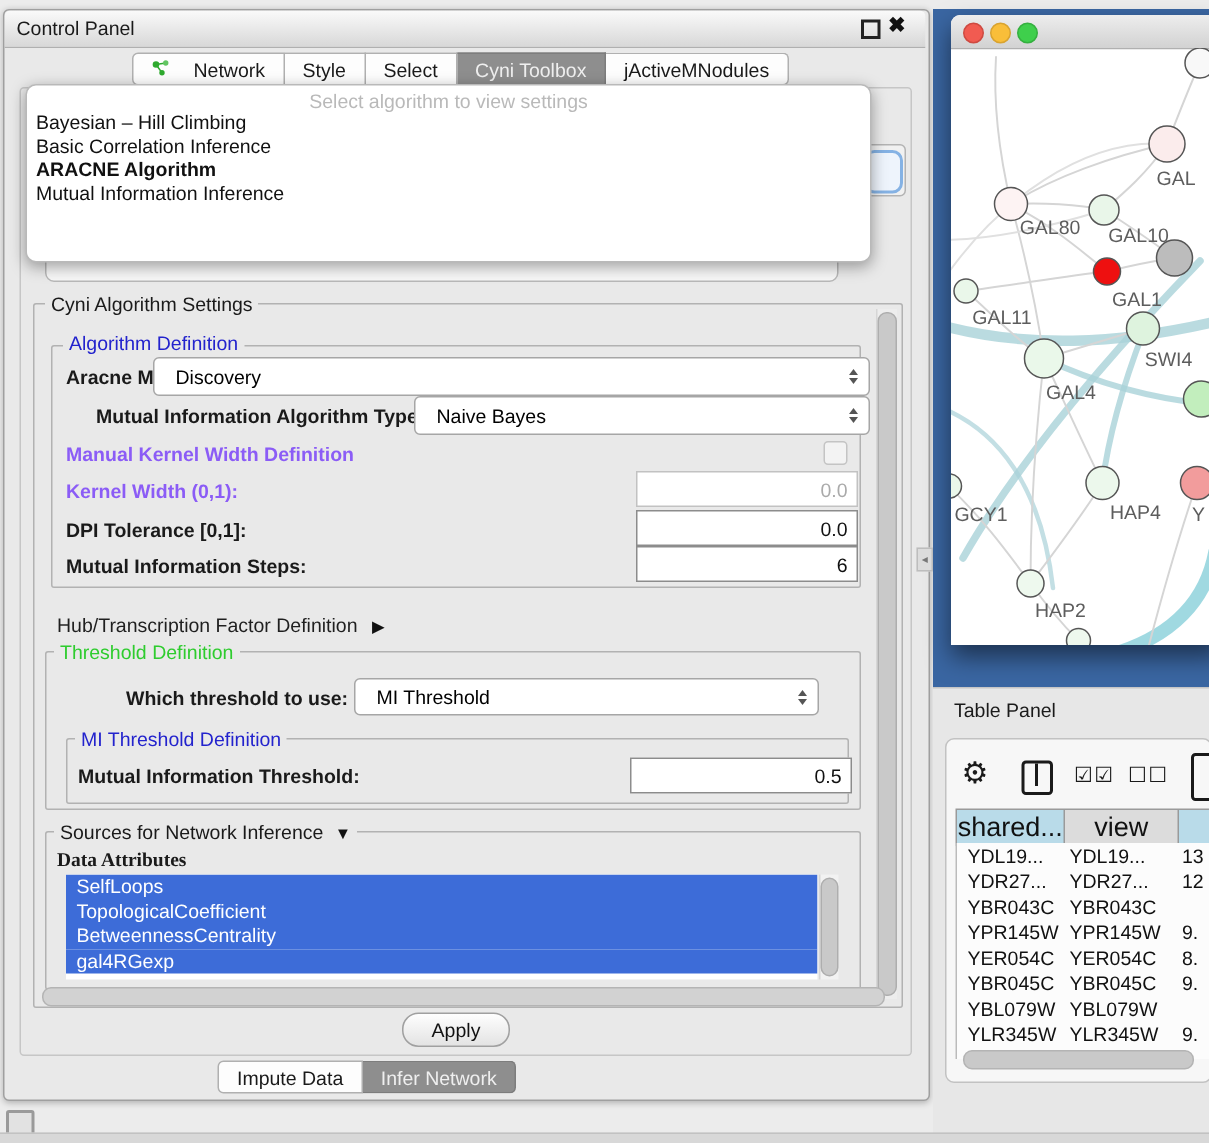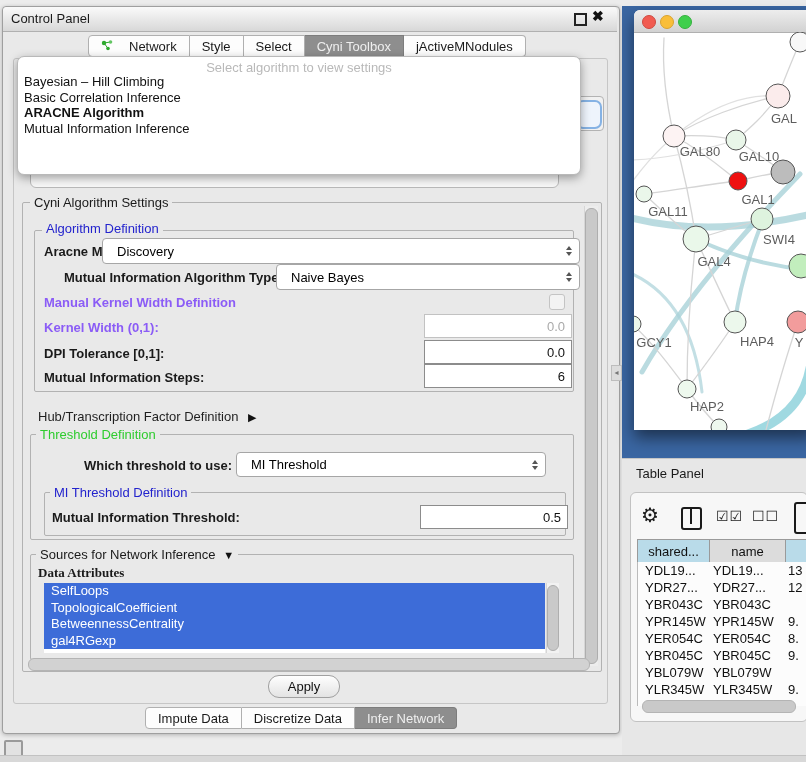--- a/index.html
+++ b/index.html
@@ -97,21 +97,21 @@
     border:1px solid #c2c2c2;border-radius:6px;}
   .tb-icon{position:absolute;color:#1a1a1a;}
   .gear-icon{left:641px;top:503px;font-size:20px;}
   .cols-icon{left:681px;top:507px;width:17px;height:19px;border:2px solid #1a1a1a;border-radius:3px;}
   .cols-icon::after{content:"";position:absolute;left:7px;top:0;width:2px;height:15px;background:#1a1a1a;}
   .checks-icon{left:716px;top:508px;font-size:14px;letter-spacing:1px;}
   .unchecks-icon{left:752px;top:508px;font-size:14px;letter-spacing:1px;}
   .partial-icon{left:794px;top:502px;width:16px;height:28px;border:2px solid #1a1a1a;border-radius:3px;background:#f7f7f7;}
 
   .thead{position:absolute;left:637px;top:539px;width:169px;height:23px;display:flex;border:1px solid #9a9a9a;}
-  .th{height:100%;display:flex;align-items:center;justify-content:center;font-size:13px;color:#111;
+  .th{height:100%;display:flex;align-items:center;justify-content:center;font-size:18px;color:#111;
     background:#b9dbe9;border-right:1px solid #9a9a9a;box-sizing:border-box;}
   .th:nth-child(1){width:72px;}
   .th:nth-child(2){width:76px;background:#dcdcdc;}
   .th:nth-child(3){flex:1;border-right:none;}
   .tbody{position:absolute;left:637px;top:562px;width:169px;height:144px;background:#fcfcfc;overflow:hidden;
     border-left:1px solid #bbb;}
   .trow{display:flex;height:17px;align-items:center;}
   .td{font-size:13px;color:#111;white-space:nowrap;overflow:hidden;}
   .td:nth-child(1){width:72px;padding-left:7px;box-sizing:border-box;}
   .td:nth-child(2){width:76px;padding-left:3px;box-sizing:border-box;}
@@ -249,23 +249,20 @@
       </div>
     <div class="vscroll-track" style="left:546px;top:583px;width:12px;height:70px;background:#f2f2f2;"></div>
     <div class="vscroll-thumb" style="left:547px;top:585px;width:10px;height:64px;"></div>
     <div class="hscroll-thumb" style="left:28px;top:658px;width:560px;height:11px;"></div>
 
     <div class="apply-btn">Apply</div>
 
     <div class="tab-row bottom">
         <div class="tab">
           <span>Impute Data</span>
-        </div>
-        <div class="tab">
-          <span>Discretize Data</span>
         </div>
         <div class="tab sel">
           <span>Infer Network</span>
         </div>
       </div>
   </div>
 
   <div class="net-bg"></div>
   <div class="net-window"></div>
   <div class="net-titlebar"></div>
@@ -330,21 +327,21 @@
   <div class="tp-bg"></div>
   <div class="tp-title">Table Panel</div>
   <div class="tp-subwin"></div>
   <div class="tb-icon gear-icon">⚙</div>
   <div class="tb-icon cols-icon"></div>
   <div class="tb-icon checks-icon">☑☑</div>
   <div class="tb-icon unchecks-icon">☐☐</div>
   <div class="tb-icon partial-icon"></div>
   <div class="thead">
       <div class="th">shared...</div>
-      <div class="th">name</div>
+      <div class="th">view</div>
       <div class="th"></div>
     </div>
   <div class="tbody">
       <div class="trow">
         <div class="td">YDL19...</div>
         <div class="td">YDL19...</div>
         <div class="td">13</div>
       </div>
       <div class="trow">
         <div class="td">YDR27...</div>

